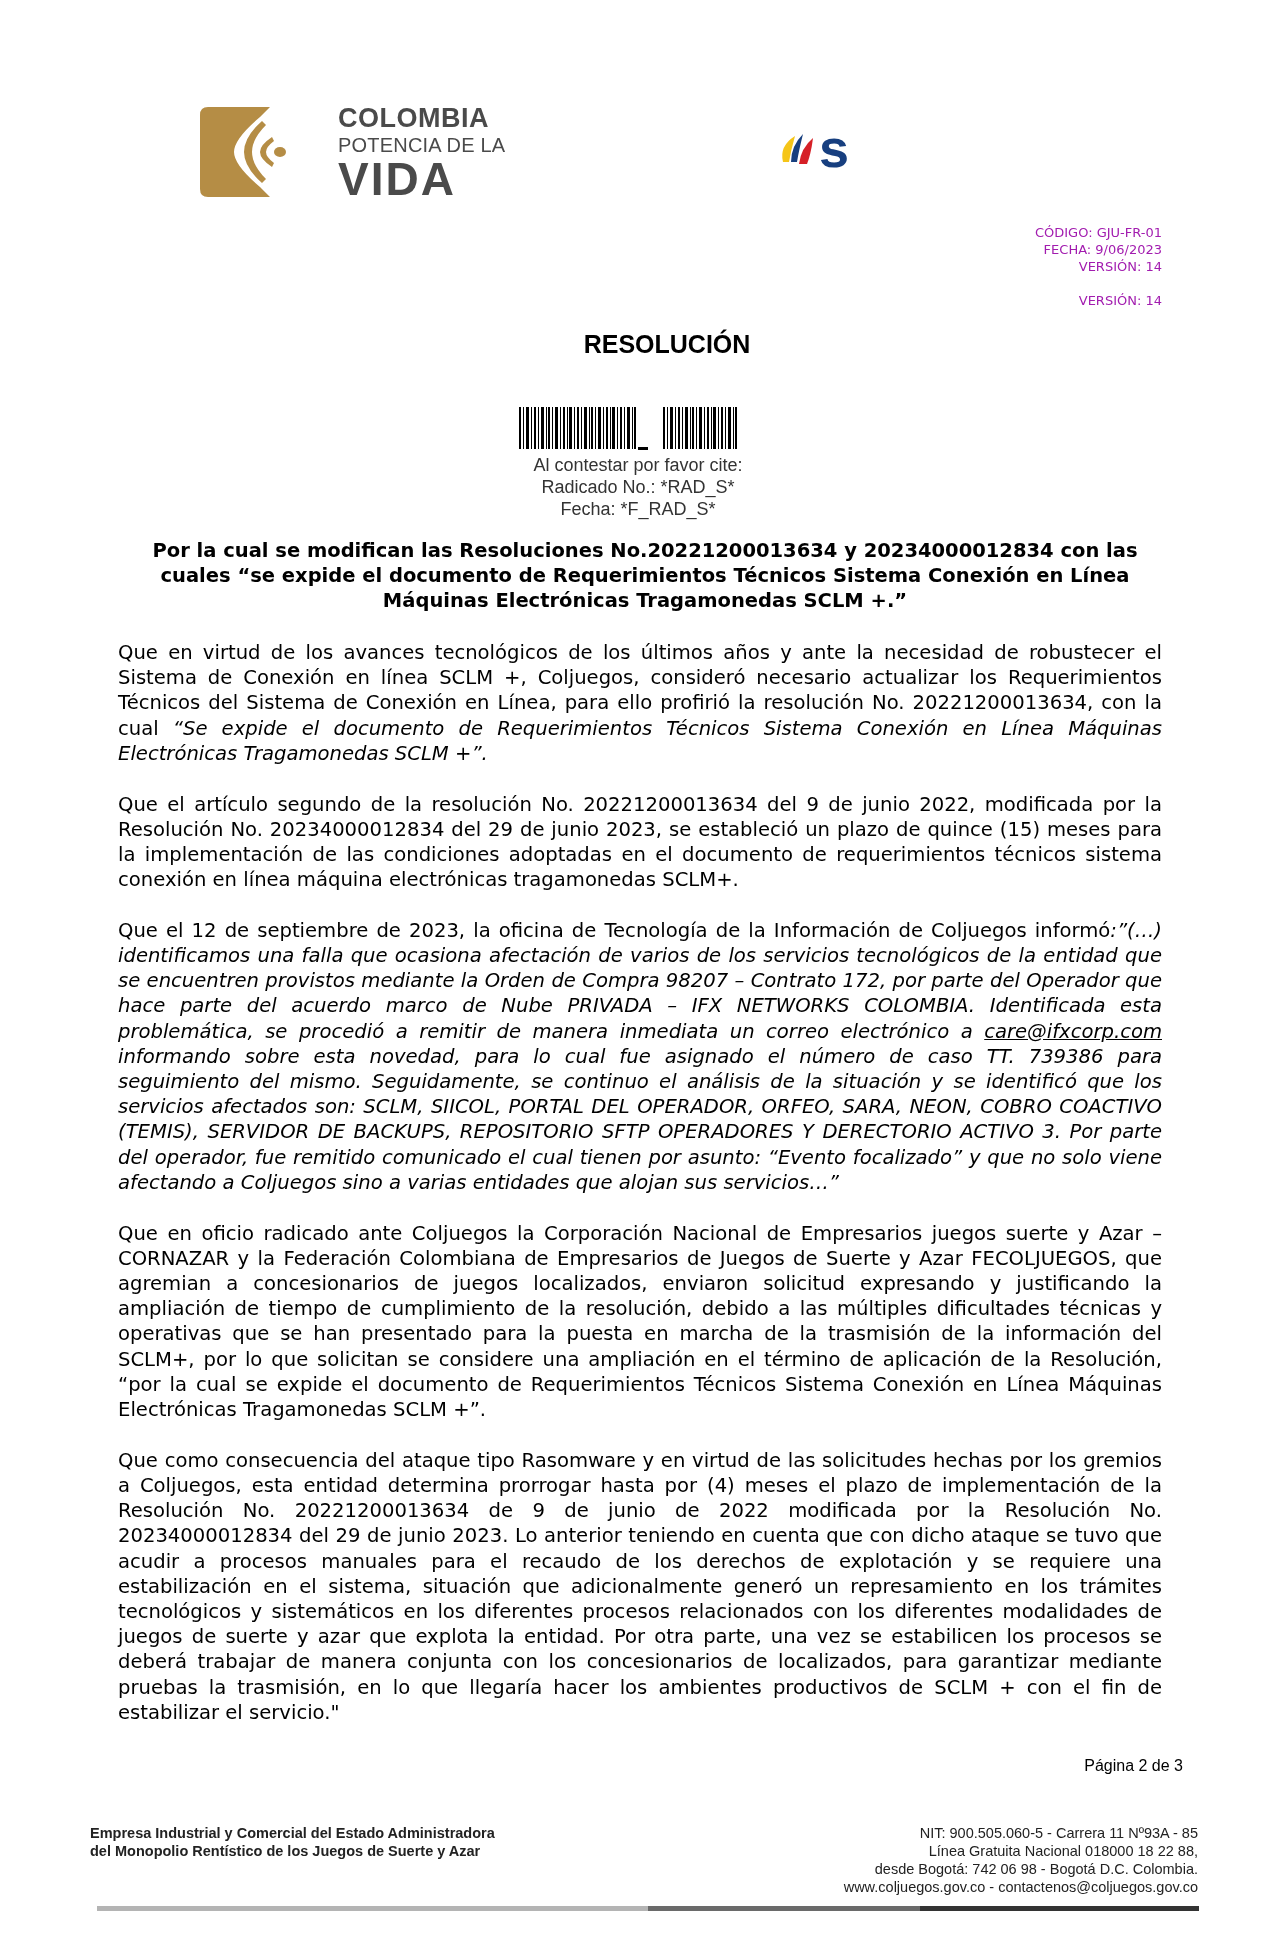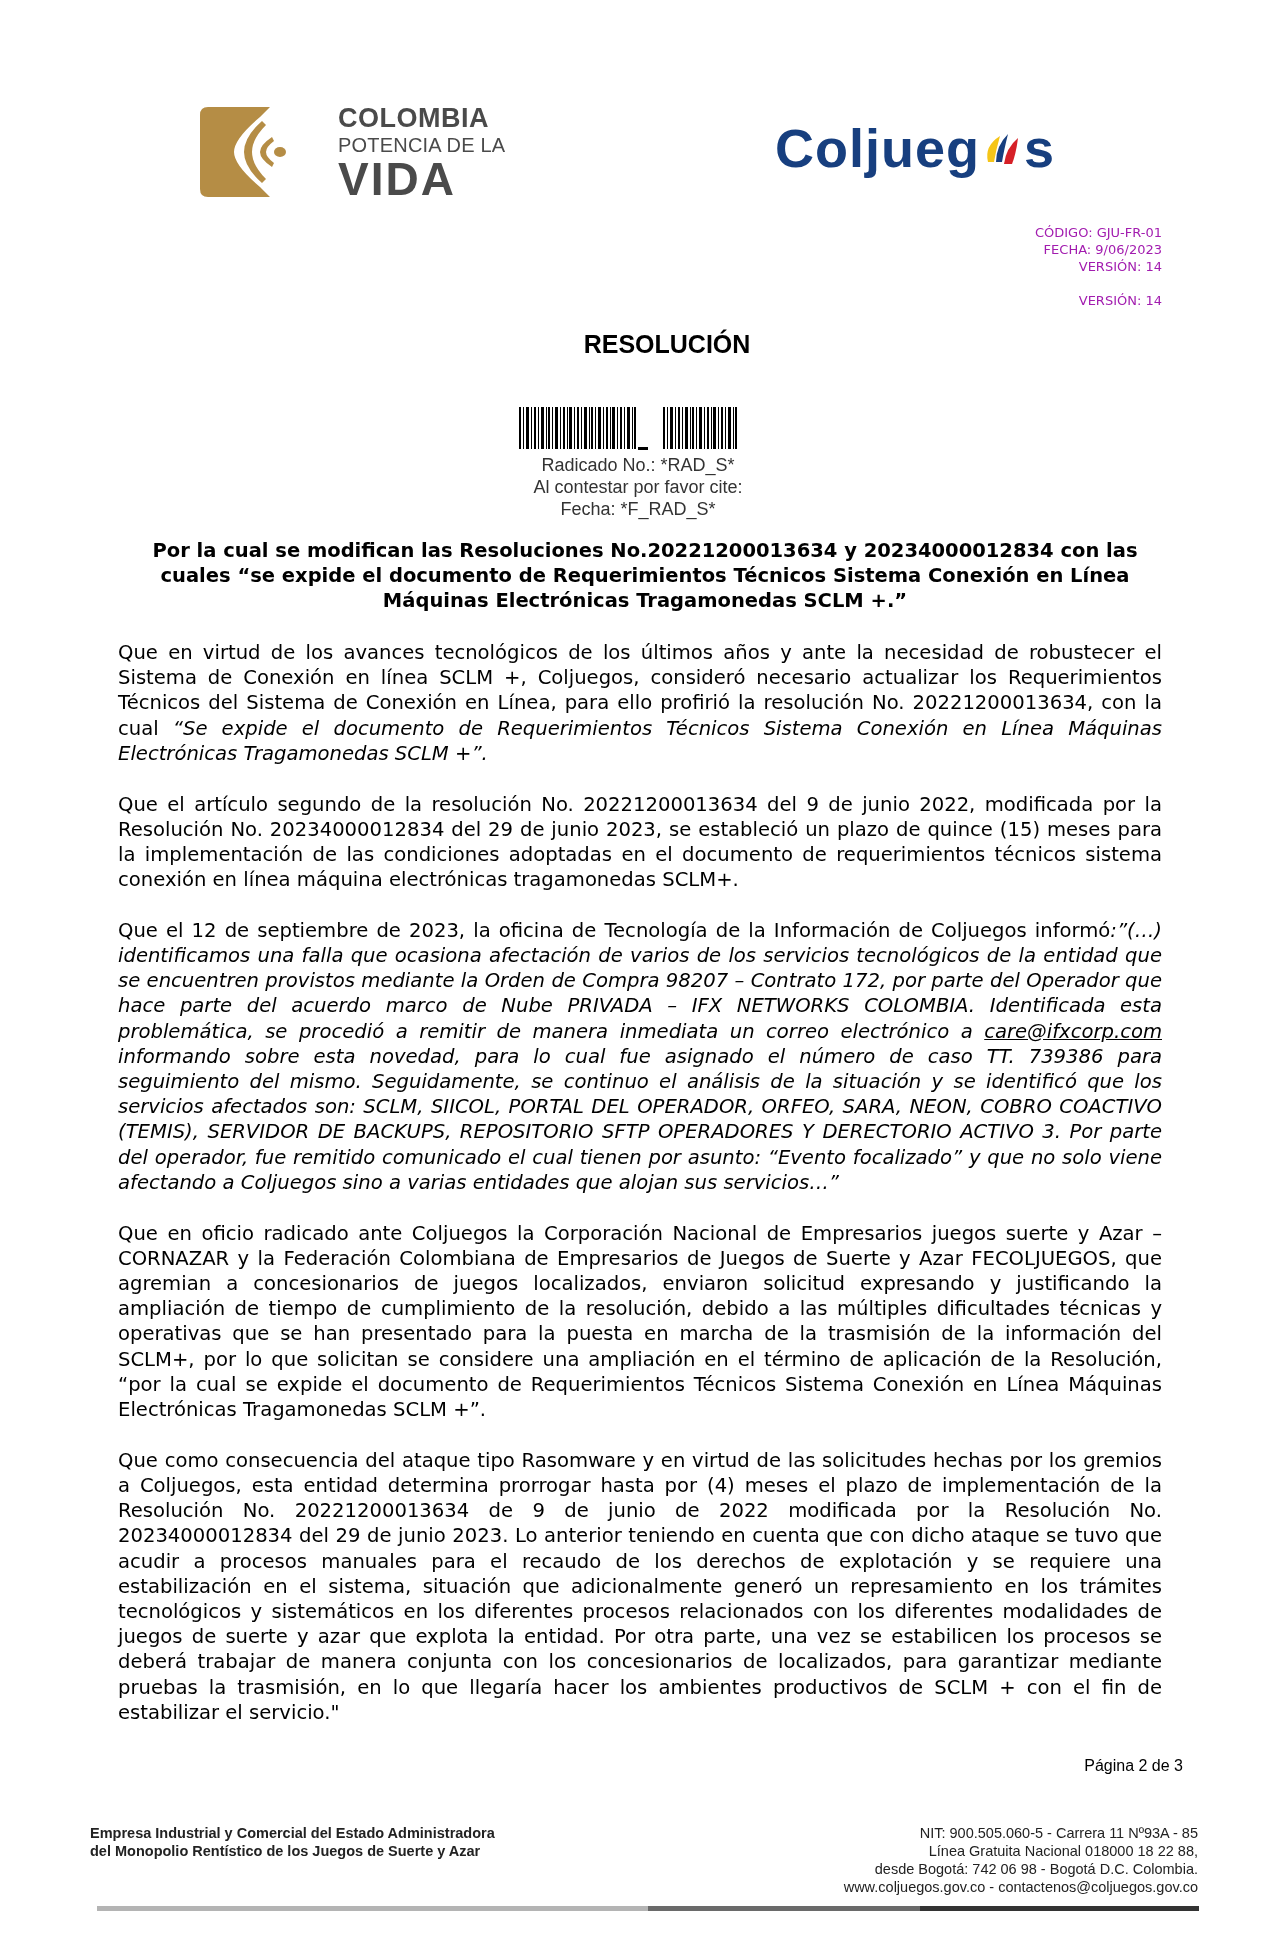--- a/index.html
+++ b/index.html
@@ -71,21 +71,20 @@
   </svg>
   <div class="cv-text">
     <div class="cv-t1">COLOMBIA</div>
     <div class="cv-t2">POTENCIA DE LA</div>
     <div class="cv-t3">VIDA</div>
   </div>
 </div>
 
 <div id="logo-coljuegos" class="abs">
   <div class="cj-word">
-    <span>Coljueg</span>
     <svg class="cj-mark" viewBox="0 0 40 40">
       <path d="M6 34 Q2 18 18 8 Q14 22 12 34 Z" fill="#f5c518"></path>
       <path d="M14 34 Q14 18 26 6 Q22 22 20 34 Z" fill="#173f7f"></path>
       <path d="M22 36 Q24 20 36 10 Q34 26 30 36 Z" fill="#d62027"></path>
     </svg>
     <span>s</span>
   </div>
 </div>
 
 <div id="code-block" class="abs">
@@ -150,22 +149,22 @@
       <rect x="194" y="0" width="3" height="42"></rect>
     <rect x="199" y="0" width="1" height="42"></rect>
       <rect x="202" y="0" width="2" height="42"></rect>
       <rect x="206" y="0" width="1" height="42"></rect>
     <rect x="209" y="0" width="3" height="42"></rect>
       <rect x="214" y="0" width="1" height="42"></rect>
       <rect x="216" y="0" width="2" height="42"></rect>
   </g>
 </svg>
 <div id="barcode-caption" class="abs">
+  <div>Al contestar por favor cite:</div>
   <div>Radicado No.: *RAD_S*</div>
-  <div>Al contestar por favor cite:</div>
   <div>Fecha: *F_RAD_S*</div>
 </div>
 
 <div id="subject" class="abs">Por la cual se modifican las Resoluciones No.20221200013634 y 20234000012834 con las cuales “se expide el documento de Requerimientos Técnicos Sistema Conexión en Línea Máquinas Electrónicas Tragamonedas SCLM +.”</div>
 
 <div id="body" class="abs">
   <p><span>Que en virtud de los avances tecnológicos de los últimos años y ante la necesidad de robustecer el Sistema de Conexión en línea SCLM +, Coljuegos, consideró necesario actualizar los Requerimientos Técnicos del Sistema de Conexión en Línea, para ello profirió la resolución No. 20221200013634, con la cual </span><span class="it">“Se expide el documento de Requerimientos Técnicos Sistema Conexión en Línea Máquinas Electrónicas Tragamonedas SCLM +”.</span></p>
   <p><span>Que el artículo segundo de la resolución No. 20221200013634 del 9 de junio 2022, modificada por la Resolución No. 20234000012834 del 29 de junio 2023, se estableció un plazo de quince (15) meses para la implementación de las condiciones adoptadas en el documento de requerimientos técnicos sistema conexión en línea máquina electrónicas tragamonedas SCLM+.</span></p>
   <p><span>Que el 12 de septiembre de 2023, la oficina de Tecnología de la Información de Coljuegos informó</span><span class="it">:”(…) identificamos una falla que ocasiona afectación de varios de los servicios tecnológicos de la entidad que se encuentren provistos mediante la Orden de Compra 98207 – Contrato 172, por parte del Operador que hace parte del acuerdo marco de Nube PRIVADA – IFX NETWORKS COLOMBIA. Identificada esta problemática, se procedió a remitir de manera inmediata un correo electrónico a </span><span class="link">care@ifxcorp.com</span><span class="it"> informando sobre esta novedad, para lo cual fue asignado el número de caso TT. 739386 para seguimiento del mismo. Seguidamente, se continuo el análisis de la situación y se identificó que los servicios afectados son: SCLM, SIICOL, PORTAL DEL OPERADOR, ORFEO, SARA, NEON, COBRO COACTIVO (TEMIS), SERVIDOR DE BACKUPS, REPOSITORIO SFTP OPERADORES Y DERECTORIO ACTIVO 3. Por parte del operador, fue remitido comunicado el cual tienen por asunto: “Evento focalizado” y que no solo viene afectando a Coljuegos sino a varias entidades que alojan sus servicios…”</span></p>
   <p><span>Que en oficio radicado ante Coljuegos la Corporación Nacional de Empresarios juegos suerte y Azar – CORNAZAR y la  Federación Colombiana de Empresarios de Juegos de Suerte y Azar FECOLJUEGOS, que agremian a concesionarios de juegos localizados, enviaron solicitud expresando y justificando la ampliación de tiempo de cumplimiento de la resolución, debido a las múltiples dificultades técnicas y operativas que se han presentado para la puesta en marcha de la trasmisión de la información  del SCLM+, por lo que solicitan se considere una ampliación en el término de aplicación de la Resolución, “por la cual se expide el documento de Requerimientos Técnicos Sistema Conexión en Línea Máquinas Electrónicas Tragamonedas SCLM +”.</span></p>

